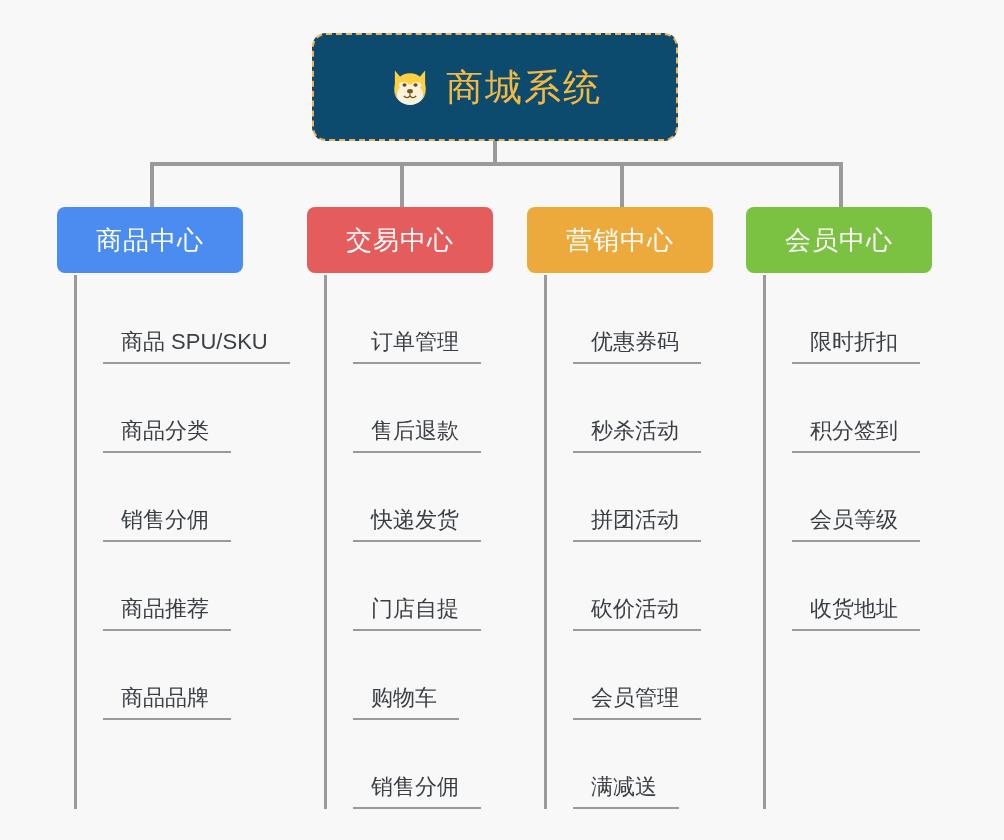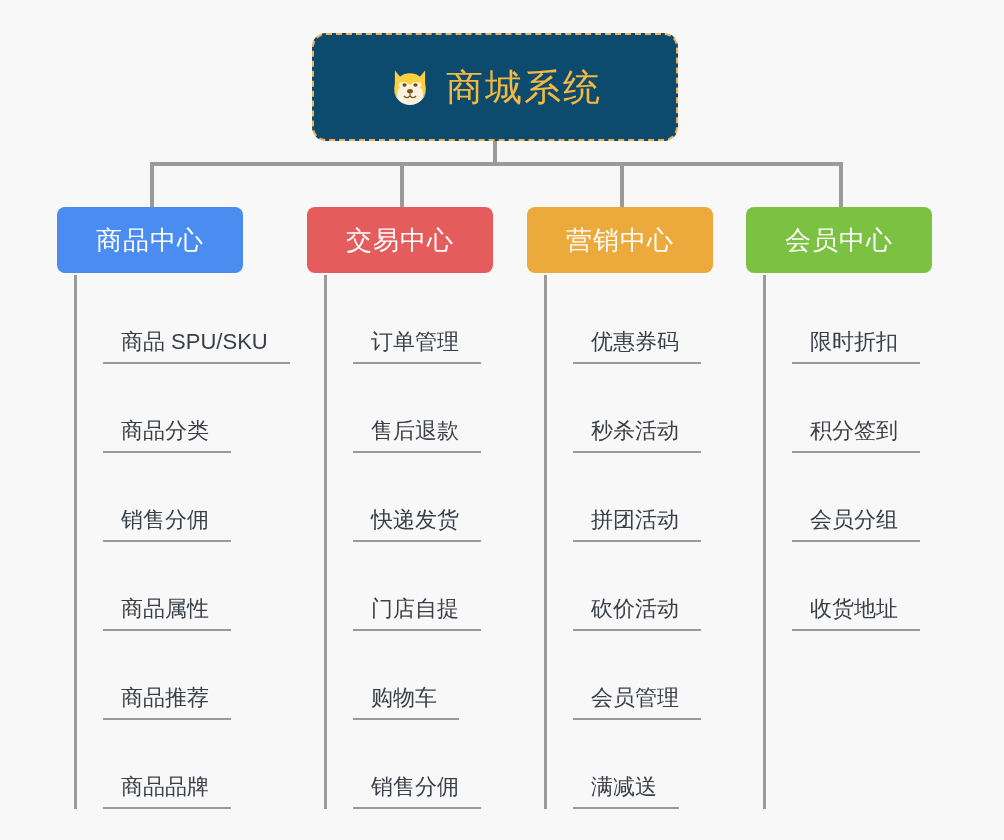--- a/index.html
+++ b/index.html
@@ -156,23 +156,20 @@
     <div class="leaf">
         <span class="leaf-text">商品 SPU/SKU</span>
       </div>
     <div class="leaf">
         <span class="leaf-text">商品分类</span>
       </div>
     <div class="leaf">
         <span class="leaf-text">销售分佣</span>
       </div>
     <div class="leaf">
-        <span class="leaf-text">商品属性</span>
-      </div>
-    <div class="leaf">
         <span class="leaf-text">商品推荐</span>
       </div>
     <div class="leaf">
         <span class="leaf-text">商品品牌</span>
       </div>
   </div>
 
   <div class="branch" style="left:324px;">
     <div class="branch-spine" style="height:534px;"></div>
     <div class="leaf">
@@ -219,20 +216,20 @@
 
   <div class="branch" style="left:763px;">
     <div class="branch-spine" style="height:534px;"></div>
     <div class="leaf">
         <span class="leaf-text">限时折扣</span>
       </div>
     <div class="leaf">
         <span class="leaf-text">积分签到</span>
       </div>
     <div class="leaf">
-        <span class="leaf-text">会员分组</span>
+        <span class="leaf-text">会员等级</span>
       </div>
     <div class="leaf">
         <span class="leaf-text">收货地址</span>
       </div>
   </div>
 
 </div>
 
 </body></html>

